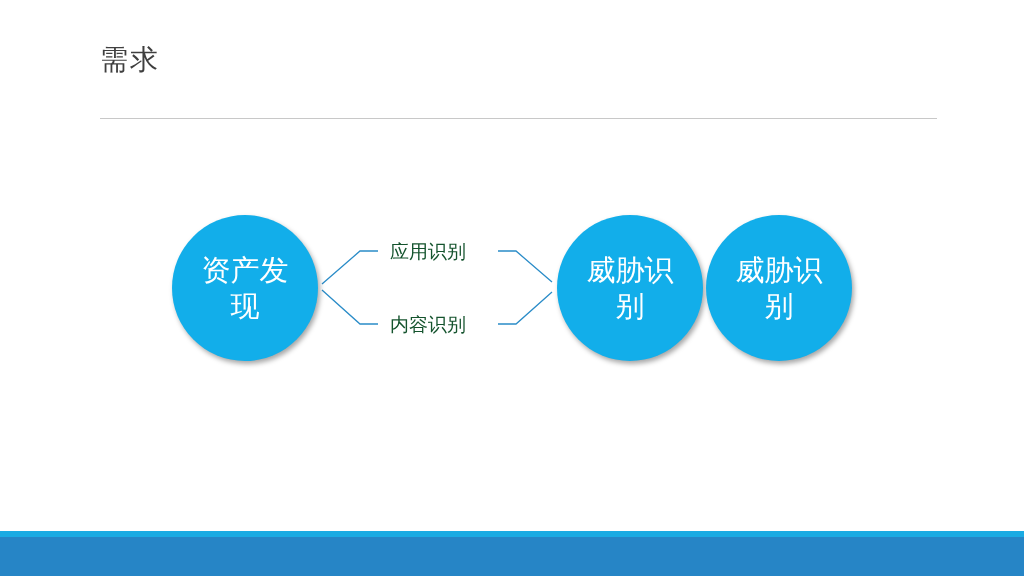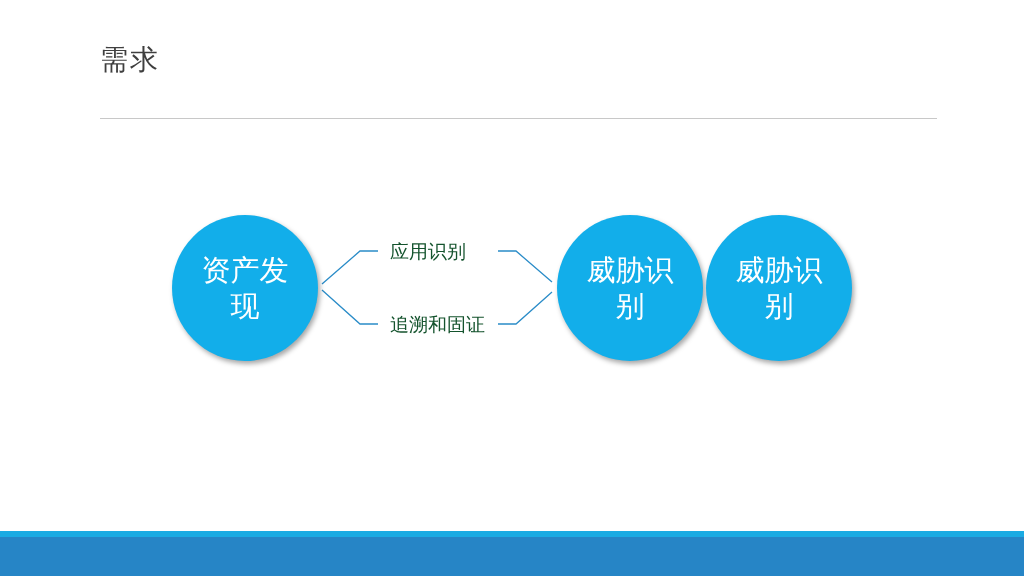--- a/index.html
+++ b/index.html
@@ -28,21 +28,21 @@
     <polyline points="498,251 516,251 552,282"></polyline>
     <polyline points="498,324 516,324 552,292"></polyline>
   </g>
 </svg>
 
 <div class="circle" style="left:172px; top:215px;">
   <span>资产发现</span>
 </div>
 
 <div class="label" style="left:390px; top:239px;">应用识别</div>
-<div class="label" style="left:390px; top:312px;">追溯和固证</div>
+<div class="label" style="left:390px; top:312px;">内容识别</div>
 
 <div class="circle" style="left:557px; top:215px;">
   <span>威胁识别</span>
 </div>
 
 <div class="circle" style="left:706px; top:215px;">
   <span>威胁识别</span>
 </div>
 
 <div class="footer-stripe"></div>

